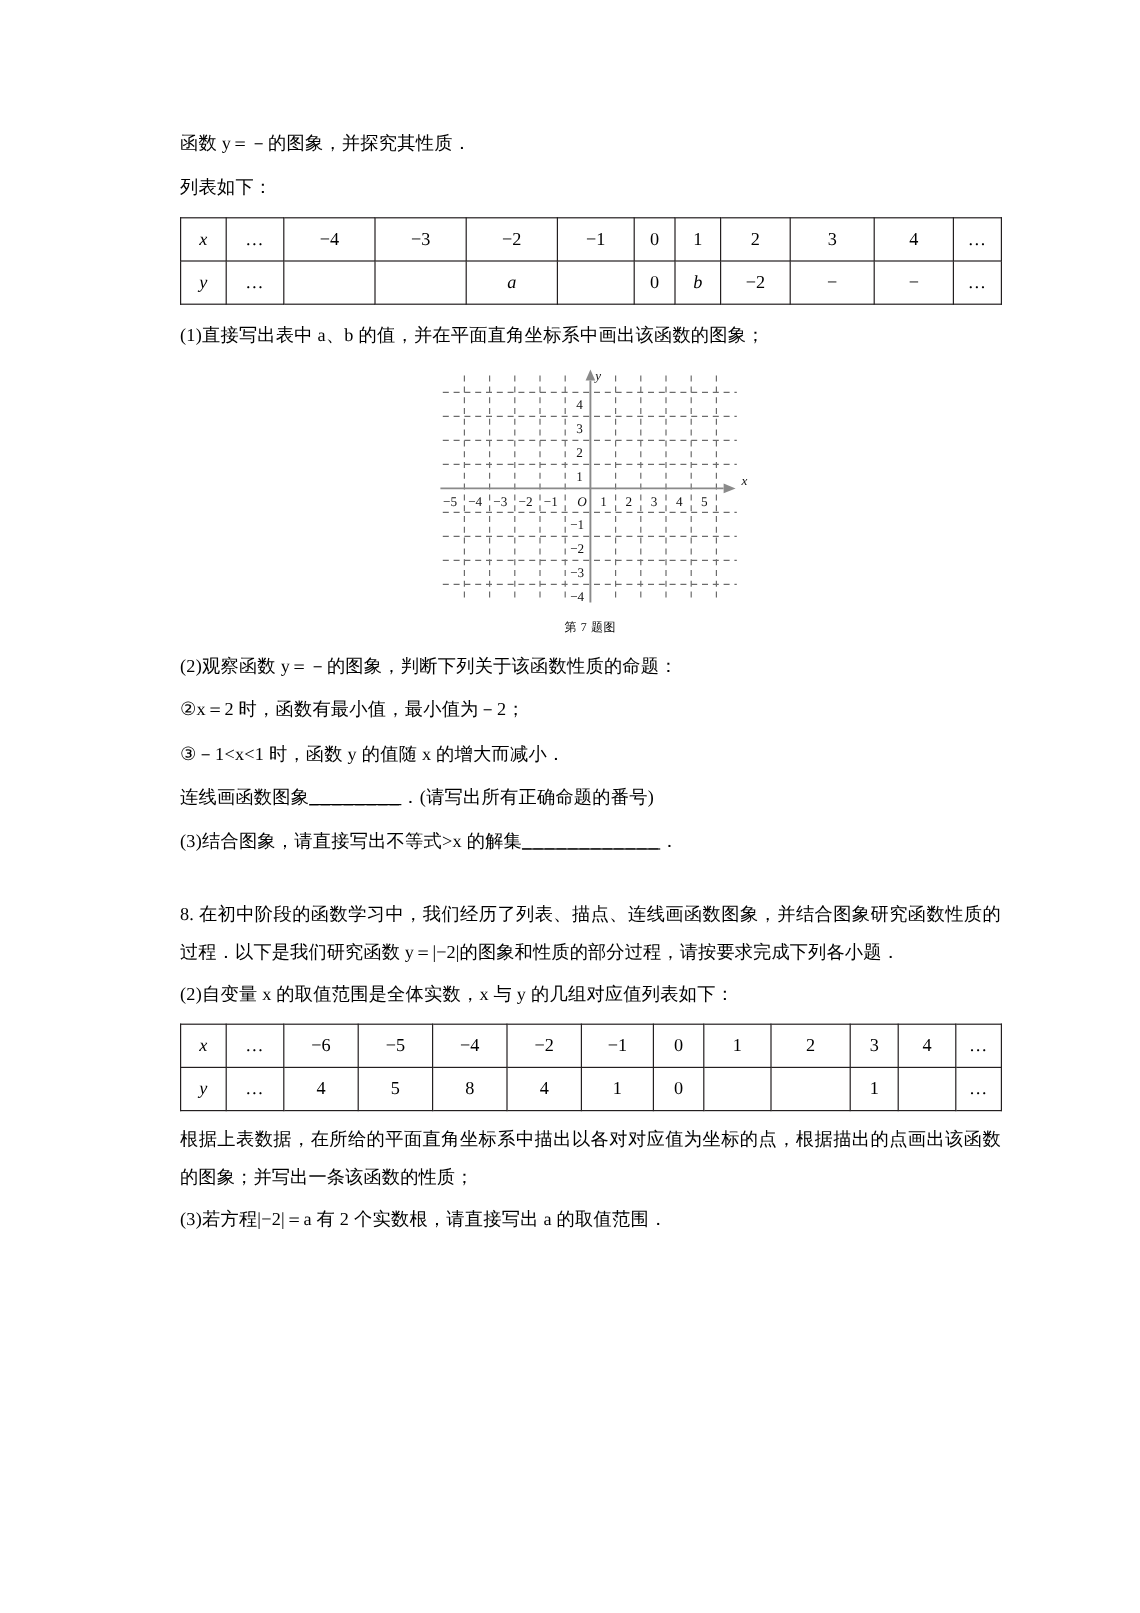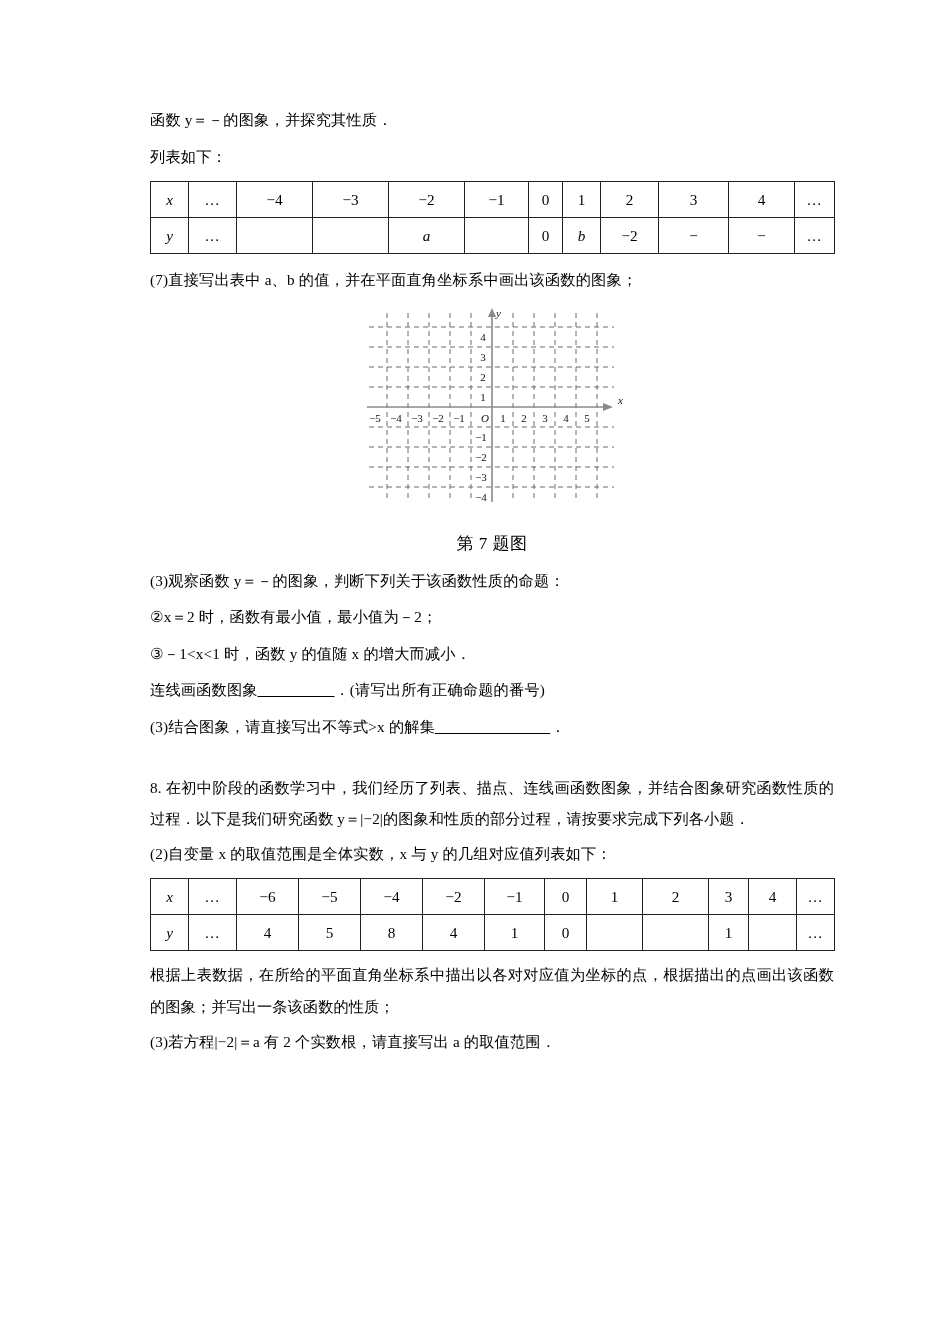--- a/index.html
+++ b/index.html
@@ -66,22 +66,22 @@
   }
   table.vt td.hdr { font-style: italic; }
   .ell { letter-spacing: 1px; }
 
   
   .figwrap {
     width: 684px;
     text-align: center;
   }
   .figcap {
-    font-size: 17px;
-    margin-top: 22px;
+    font-size: 10px;
+    margin-top: 6px;
     letter-spacing: 0.5px;
   }
   svg { display: block; margin: 0 auto; }
 </style>
 </head>
 <body>
 
 <div class="page">
 <div class="content">
 
@@ -130,21 +130,21 @@
       <td>−2</td>
       <td>−</td>
       <td>−</td>
       <td class="ell">…</td>
     </tr>
   </tbody>
       </table>
 
   <div class="spacer-14"></div>
 
-  <p class="line">(7)直接写出表中 a、b 的值，并在平面直角坐标系中画出该函数的图象；</p>
+  <p class="line">(1)直接写出表中 a、b 的值，并在平面直角坐标系中画出该函数的图象；</p>
 
   <div class="figwrap">
     <svg width="270" height="205" viewBox="0 0 270 205">
 
       <g stroke="#6b6b6b" stroke-width="1" stroke-dasharray="5,4">
         <line x1="30" y1="8" x2="30" y2="197"></line>
         <line x1="51" y1="8" x2="51" y2="197"></line>
         <line x1="72" y1="8" x2="72" y2="197"></line>
         <line x1="93" y1="8" x2="93" y2="197"></line>
         <line x1="114" y1="8" x2="114" y2="197"></line>
@@ -203,21 +203,21 @@
         <text x="124" y="156">−2</text>
         <text x="124" y="176">−3</text>
         <text x="124" y="196">−4</text>
       </g>
     </svg>
     <div class="figcap">第 7 题图</div>
   </div>
 
   <div class="spacer-14"></div>
 
-  <p class="line">(3)观察函数 y＝－的图象，判断下列关于该函数性质的命题：</p>
+  <p class="line">(2)观察函数 y＝－的图象，判断下列关于该函数性质的命题：</p>
   <p class="line">②x＝2 时，函数有最小值，最小值为－2；</p>
   <p class="line">③－1&lt;x&lt;1 时，函数 y 的值随 x 的增大而减小．</p>
 
   <p class="line">
     <span>连线画函数图象</span><span class="blank">________</span><span>．(请写出所有正确命题的番号)</span>
   </p>
 
   <p class="line">
     <span>(3)结合图象，请直接写出不等式&gt;x 的解集</span><span class="blank">____________</span><span>．</span>
   </p>

